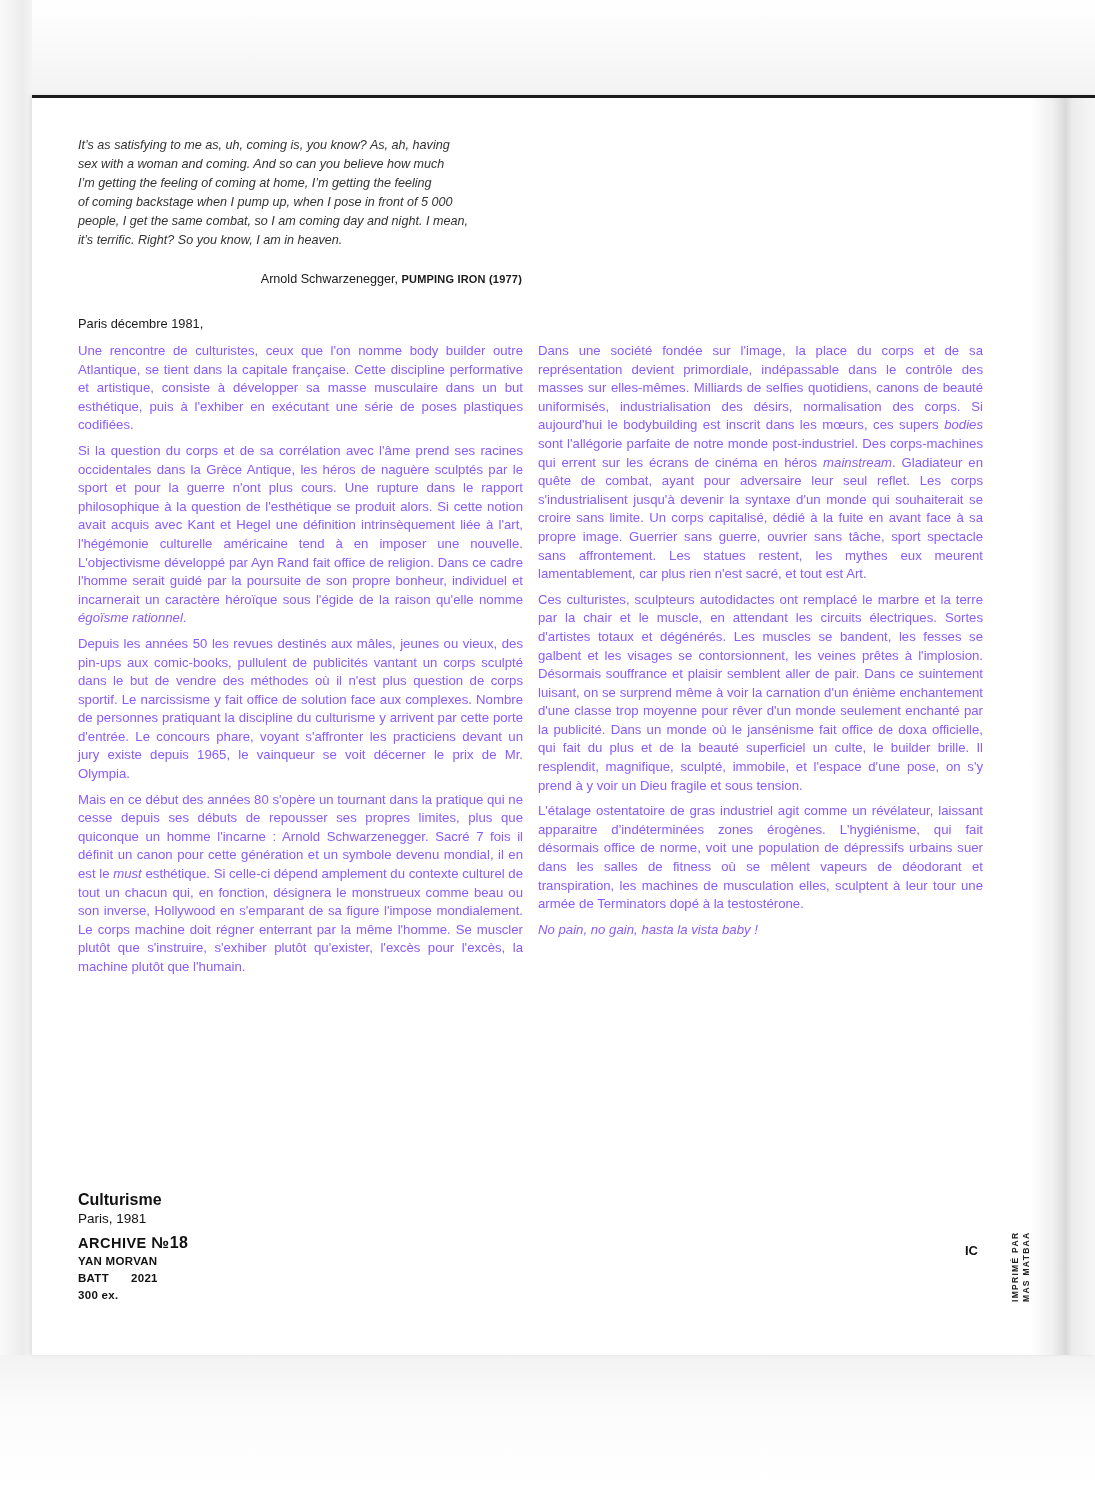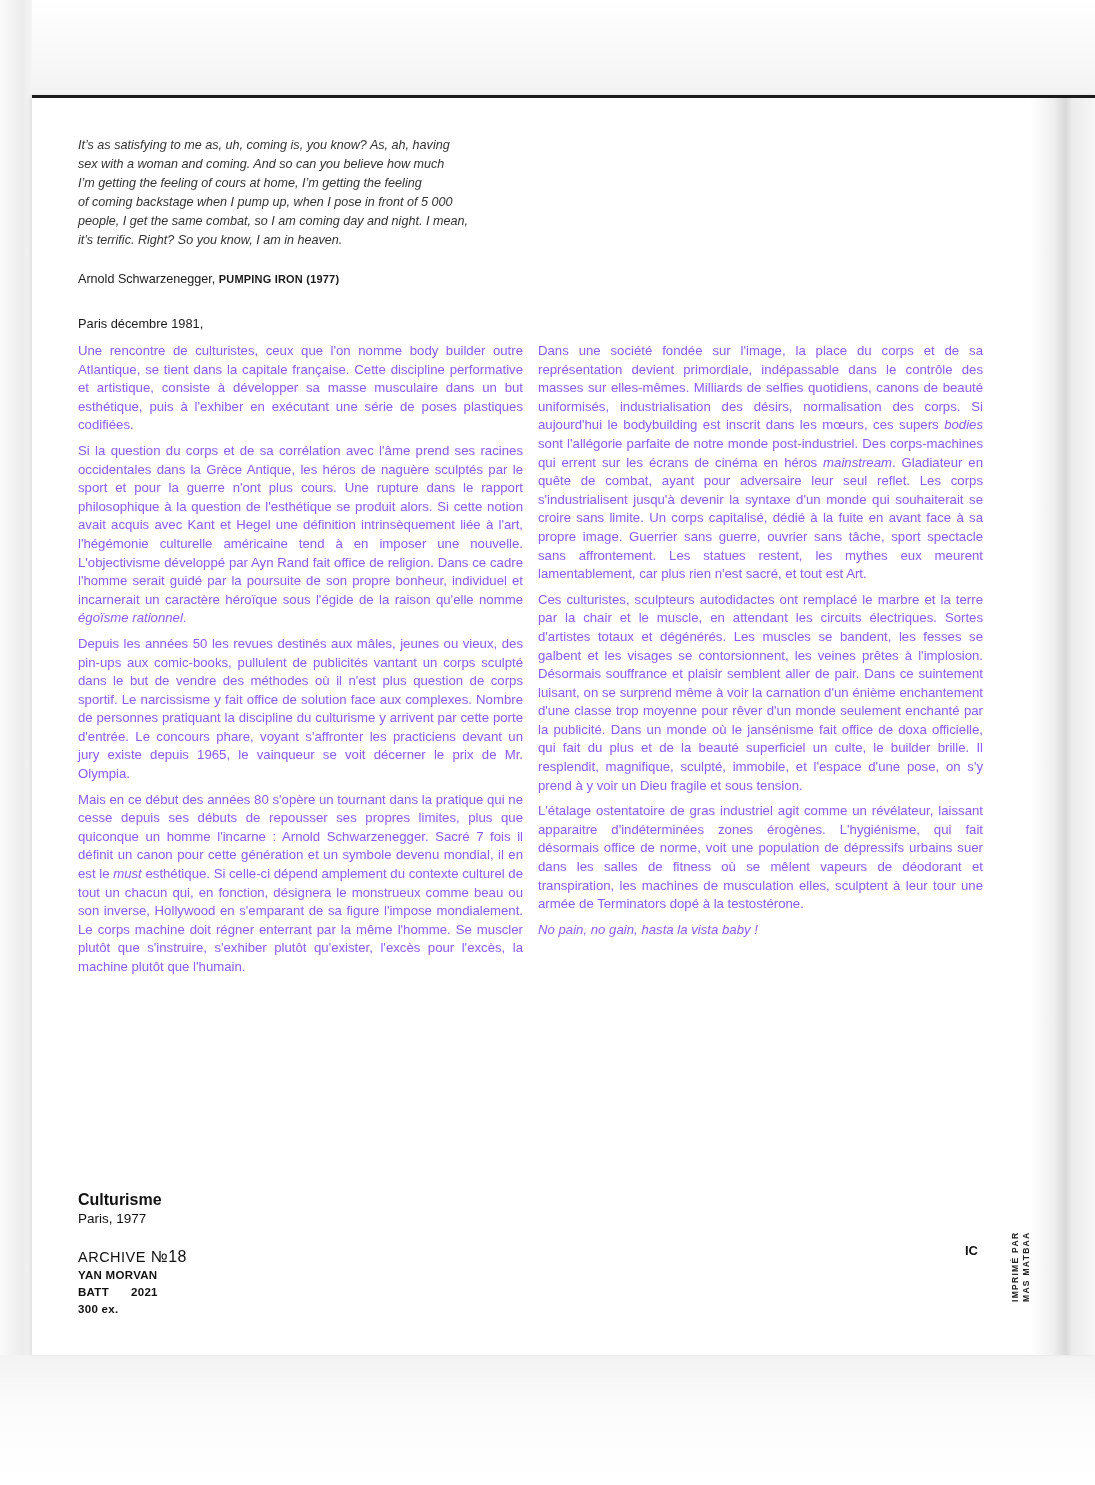--- a/index.html
+++ b/index.html
@@ -31,42 +31,42 @@
   .fold {
     position:absolute; left:1030px; top:98px; width:65px; height:1257px;
     background:linear-gradient(to right,#ffffff 0%,#f1f0f0 35%,#d9d9d9 55%,#ececec 65%,#f6f6f6 100%);
   }
   .quote {
     position:absolute; left:78px; top:136px; width:460px;
     font-style:italic; font-size:12.6px; line-height:19.1px; color:#333;
   }
   .quote p { margin:0; }
   .attribution {
-    position:absolute; left:78px; top:272px; width:444px; text-align:left;
+    position:absolute; left:78px; top:272px; width:444px; text-align:right;
     font-size:12.6px; color:#1a1a1a;
   }
   .attribution .film { font-size:11px; font-weight:bold; letter-spacing:0.2px; }
   .dateline {
     position:absolute; left:78px; top:316px; font-size:12.8px; color:#1a1a1a;
   }
   .col {
     position:absolute; top:342px; width:445px;
     font-size:13.2px; line-height:18.6px; color:#8b5cf6;
     text-align:justify;
   }
   .col-left { left:78px; }
   .col-right { left:538px; }
   .col p { margin:0 0 7px 0; }
   .col .it { font-style:italic; }
   .colophon {
     position:absolute; left:78px; top:1190px; color:#111;
   }
   .colophon .title { font-weight:bold; font-size:16px; line-height:20px; }
   .colophon .place { font-size:13.5px; line-height:18px; }
-  .colophon .archive { font-weight:normal; font-size:14.5px; letter-spacing:0.5px; margin-top:19px; line-height:19px; }
+  .colophon .archive { font-weight:bold; font-size:14.5px; letter-spacing:0.5px; margin-top:5px; line-height:19px; }
   .colophon .archive .num { font-size:16px; }
   .colophon .small { font-weight:bold; font-size:11.5px; line-height:17px; letter-spacing:0.3px; }
   .colophon .gap { display:inline-block; width:22px; }
   .pageno {
     position:absolute; left:965px; top:1243px; font-weight:bold; font-size:13px; color:#111;
   }
   .printer {
     position:absolute; left:1010px; top:1212px; width:40px; height:90px;
   }
   .printer .rot {
@@ -81,21 +81,21 @@
 <div class="outer-top"></div>
 <div class="outer-left"></div>
 <div class="outer-bottom"></div>
 
 <div class="page"></div>
 <div class="fold"></div>
 
 <section class="quote">
   <p>It’s as satisfying to me as, uh, coming is, you know? As, ah, having</p>
   <p>sex with a woman and coming. And so can you believe how much</p>
-  <p>I’m getting the feeling of cours at home, I’m getting the feeling</p>
+  <p>I’m getting the feeling of coming at home, I’m getting the feeling</p>
   <p>of coming backstage when I pump up, when I pose in front of 5 000</p>
   <p>people, I get the same combat, so I am coming day and night. I mean,</p>
   <p>it’s terrific. Right? So you know, I am in heaven.</p>
 </section>
 
 <div class="attribution">
   <span>Arnold Schwarzenegger,</span>
   <span class="film">PUMPING IRON (1977)</span>
 </div>
 
@@ -110,21 +110,21 @@
 
 <article class="col col-right">
   <p><span>Dans une société fondée sur l'image, la place du corps et de sa représentation devient primordiale, indépassable dans le contrôle des masses sur elles-mêmes. Milliards de selfies quotidiens, canons de beauté uniformisés, industrialisation des désirs, normalisation des corps. Si aujourd'hui le bodybuilding est inscrit dans les mœurs, ces supers </span><span class="it">bodies</span><span> sont l'allégorie parfaite de notre monde post-industriel. Des corps-machines qui errent sur les écrans de cinéma en héros </span><span class="it">mainstream</span><span>. Gladiateur en quête de combat, ayant pour adversaire leur seul reflet. Les corps s'industrialisent jusqu'à devenir la syntaxe d'un monde qui souhaiterait se croire sans limite. Un corps capitalisé, dédié à la fuite en avant face à sa propre image. Guerrier sans guerre, ouvrier sans tâche, sport spectacle sans affrontement. Les statues restent, les mythes eux meurent lamentablement, car plus rien n'est sacré, et tout est Art.</span></p>
   <p>Ces culturistes, sculpteurs autodidactes ont remplacé le marbre et la terre par la chair et le muscle, en attendant les circuits électriques. Sortes d'artistes totaux et dégénérés. Les muscles se bandent, les fesses se galbent et les visages se contorsionnent, les veines prêtes à l'implosion. Désormais souffrance et plaisir semblent aller de pair. Dans ce suintement luisant, on se surprend même à voir la carnation d'un énième enchantement d'une classe trop moyenne pour rêver d'un monde seulement enchanté par la publicité. Dans un monde où le jansénisme fait office de doxa officielle, qui fait du plus et de la beauté superficiel un culte, le builder brille. Il resplendit, magnifique, sculpté, immobile, et l'espace d'une pose, on s'y prend à y voir un Dieu fragile et sous tension.</p>
   <p>L'étalage ostentatoire de gras industriel agit comme un révélateur, laissant apparaitre d'indéterminées zones érogènes.  L'hygiénisme, qui fait désormais office de norme, voit une population de dépressifs urbains suer dans les salles de fitness où se mêlent vapeurs de déodorant et transpiration, les machines de musculation elles, sculptent à leur tour une armée de Terminators dopé à la testostérone.</p>
   <p class="it">No pain, no gain, hasta la vista baby !</p>
 </article>
 
 <footer class="colophon">
   <div class="title">Culturisme</div>
-  <div class="place">Paris, 1977</div>
+  <div class="place">Paris, 1981</div>
   <div class="archive"><span>ARCHIVE </span><span class="num">№18</span></div>
   <div class="small">YAN MORVAN</div>
   <div class="small"><span>BATT</span><span class="gap"></span><span>2021</span></div>
   <div class="small">300 ex.</div>
 </footer>
 
 <div class="pageno">IC</div>
 
 <div class="printer">
   <div class="rot">

